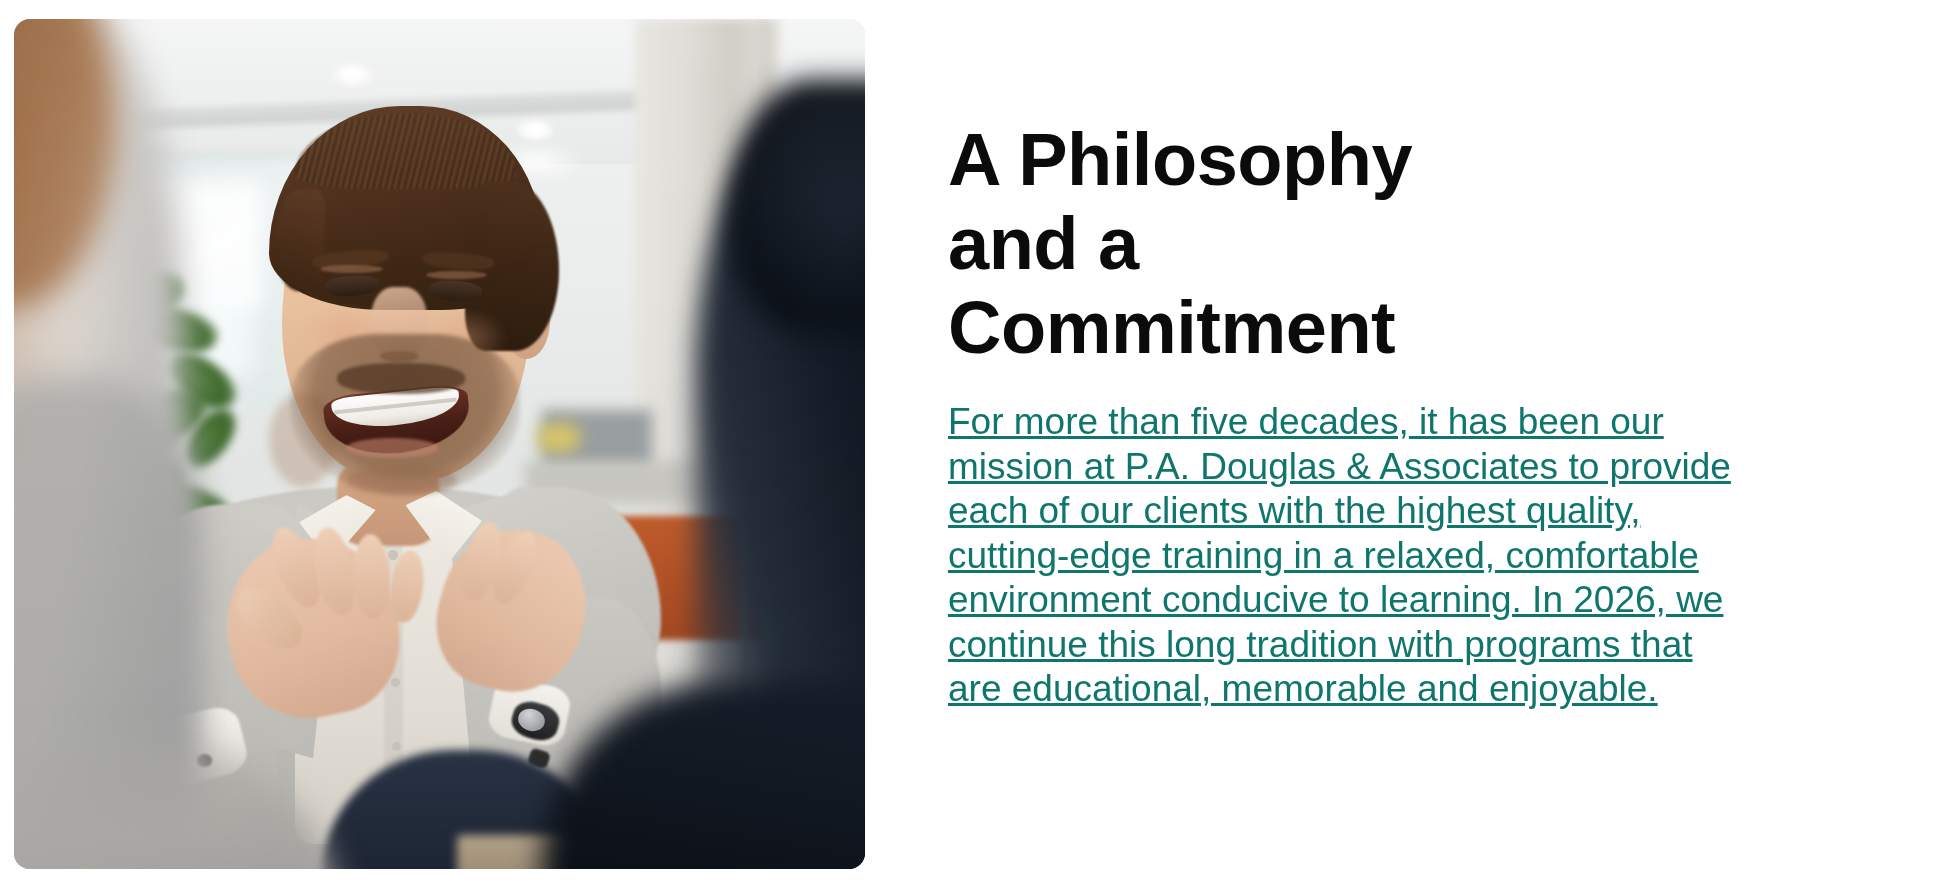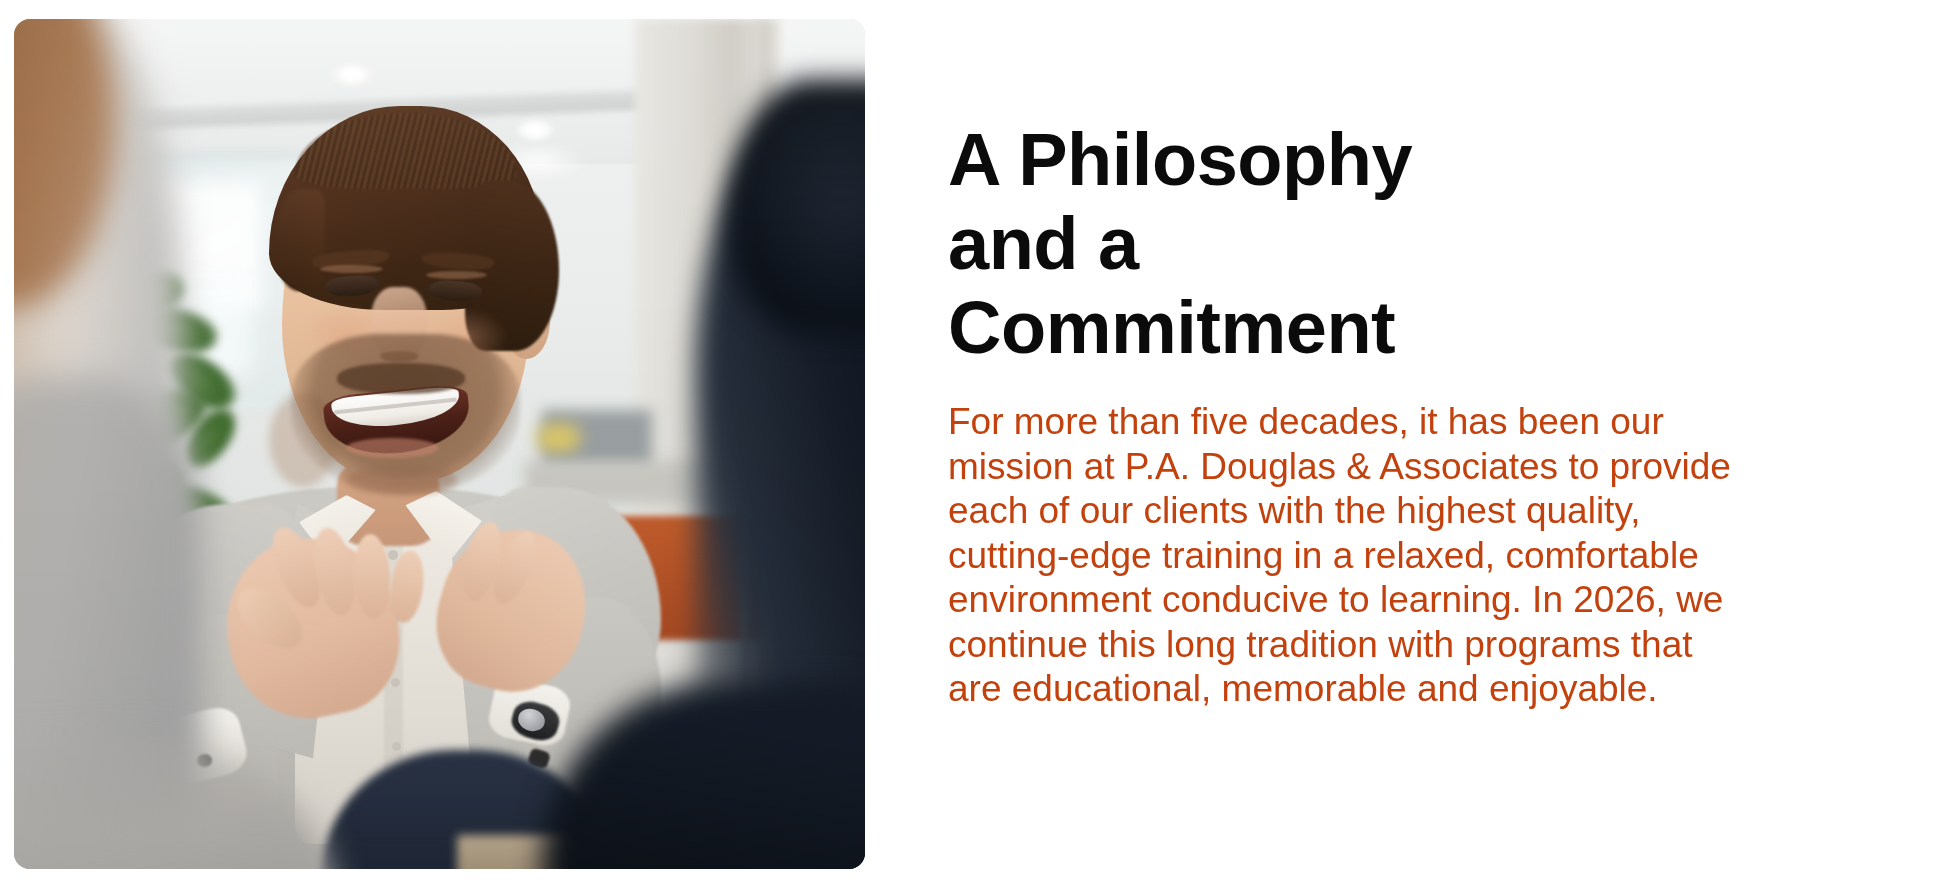--- a/index.html
+++ b/index.html
@@ -497,22 +497,23 @@
     color:#0b0b0b;
     margin:0 0 30px 0;
     max-width:560px;
   }
 
   .body-copy {
     font-family:"Liberation Sans Narrow","Liberation Sans", sans-serif;
     font-weight:400;
     font-size:37px;
     line-height:44.5px;
-    color:#c2410c;
+    color:#0f766e;
     max-width:792px;
+    text-decoration:underline;
   }
 </style>
 </head>
 <body>
 
 <div class="page">
 
   <div class="media-card">
     <div class="photo" aria-label="Smiling man in a grey blazer gesturing while talking during a training session in a bright modern office">
 

